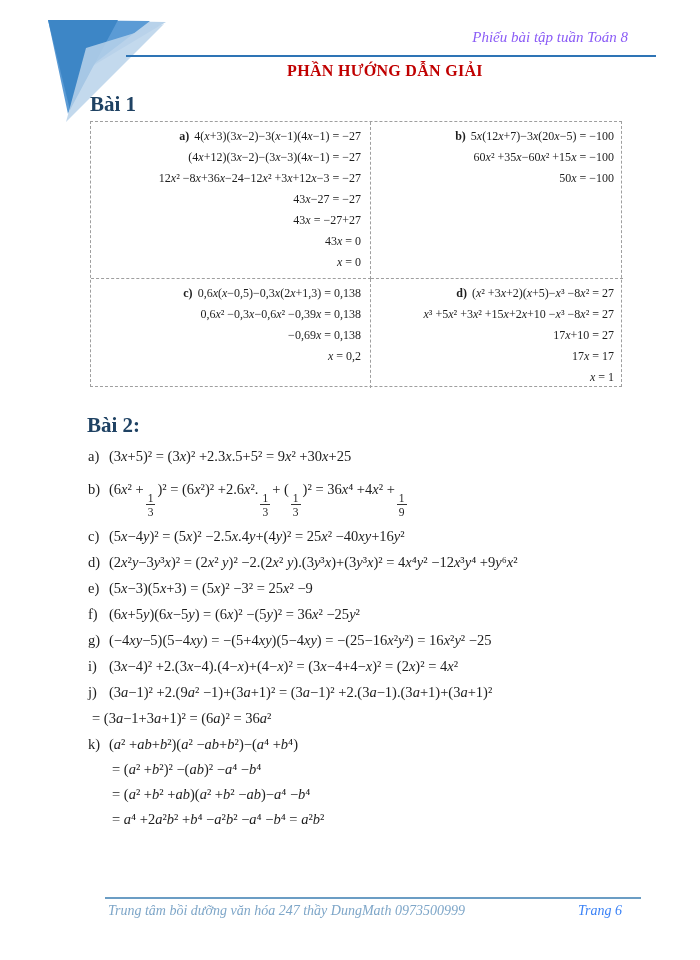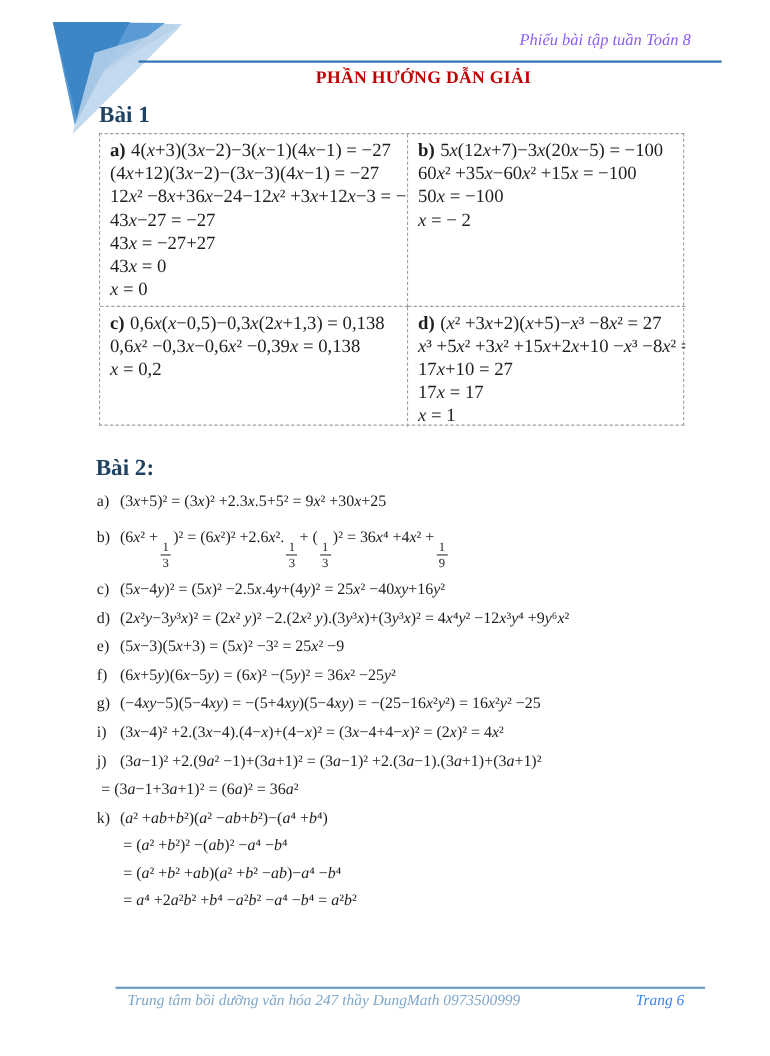--- a/index.html
+++ b/index.html
@@ -15,40 +15,40 @@
   .sec-title{position:absolute;left:0;top:62px;width:100%;text-align:center;font-weight:bold;font-size:16px;color:#c00000;letter-spacing:.3px;padding-left:35px;}
   .bai-h{position:absolute;font-weight:bold;font-size:21px;color:#1f4263;}
   #bai1-h{left:90px;top:92px;}
   #bai2-h{left:87px;top:413px;}
   
   .tbl{
     position:absolute;left:90px;top:121px;width:532px;height:266px;
     display:grid;grid-template-columns:280px 252px;grid-template-rows:157px 109px;
     border:1px dashed #9f9f9f;box-sizing:border-box;
   }
-  .cell{box-sizing:border-box;padding:4px 9px 0 9px;font-size:17px;overflow:hidden;}
+  .cell{box-sizing:border-box;padding:4px 9px 0 9px;font-size:12px;overflow:hidden;text-align:right;}
   .cell.br{border-right:1px dashed #9f9f9f;}
   .cell.bb{border-bottom:1px dashed #9f9f9f;}
   .cell .ln{line-height:21px;white-space:nowrap;}
   .cell .lbl{font-weight:bold;font-style:normal;margin-right:5px;}
   
   .items{position:absolute;left:88px;top:443px;width:606px;font-size:14.5px;}
   .item{line-height:26px;white-space:nowrap;}
   .item .lbl{display:inline-block;width:21px;font-style:normal;}
   .item.tall{line-height:30px;padding:5px 0;}
   .ln2{line-height:26px;white-space:nowrap;}
   .cont-out{margin-left:4px;}
   .cont-in{margin-left:24px;line-height:25px;}
   
   .frac{display:inline-flex;flex-direction:column;text-align:center;vertical-align:-8px;line-height:1.05;font-size:11.5px;margin:0 2px;}
   .frac .fn{display:block;border-bottom:1px solid #333;padding:0 2px;}
   .frac .fd{display:block;padding-top:1px;}
   
   .ftr-rule{position:absolute;left:105px;top:897px;width:536px;height:2px;background:#6b9dc4;}
-  .ftr-left{position:absolute;left:116px;top:903px;font-style:italic;font-size:14px;color:#7ea6c8;}
+  .ftr-left{position:absolute;left:108px;top:903px;font-style:italic;font-size:14px;color:#7ea6c8;}
   .ftr-right{position:absolute;right:78px;top:903px;font-style:italic;font-size:14px;color:#3b82f6;}
 </style>
 </head>
 <body>
 
 <div class="page">
 
   <svg class="logo" viewBox="0 0 122 106" aria-hidden="true">
     <polygon points="2,2 120,4 30,58" fill="#b8d2ea"></polygon>
     <polygon points="2,2 104,3 40,52 22,96" fill="#5b9bd5"></polygon>
@@ -69,25 +69,25 @@
       <div class="ln">12<i>x</i>² −8<i>x</i>+36<i>x</i>−24−12<i>x</i>² +3<i>x</i>+12<i>x</i>−3 = −27</div>
       <div class="ln">43<i>x</i>−27 = −27</div>
       <div class="ln">43<i>x</i> = −27+27</div>
       <div class="ln">43<i>x</i> = 0</div>
       <div class="ln"><i>x</i> = 0</div>
     </div>
     <div class="cell bb">
       <div class="ln"><span class="lbl">b)</span><span>5<i>x</i>(12<i>x</i>+7)−3<i>x</i>(20<i>x</i>−5) = −100</span></div>
       <div class="ln">60<i>x</i>² +35<i>x</i>−60<i>x</i>² +15<i>x</i> = −100</div>
       <div class="ln">50<i>x</i> = −100</div>
-      <div class="ln"><i>x</i>  = − 2</div>
     </div>
     <div class="cell br">
       <div class="ln"><span class="lbl">c)</span><span>0,6<i>x</i>(<i>x</i>−0,5)−0,3<i>x</i>(2<i>x</i>+1,3) = 0,138</span></div>
       <div class="ln">0,6<i>x</i>² −0,3<i>x</i>−0,6<i>x</i>² −0,39<i>x</i> = 0,138</div>
+      <div class="ln">−0,69<i>x</i> = 0,138</div>
       <div class="ln"><i>x</i> = 0,2</div>
     </div>
     <div class="cell">
       <div class="ln"><span class="lbl">d)</span><span>(<i>x</i>² +3<i>x</i>+2)(<i>x</i>+5)−<i>x</i>³ −8<i>x</i>² = 27</span></div>
       <div class="ln"><i>x</i>³ +5<i>x</i>² +3<i>x</i>² +15<i>x</i>+2<i>x</i>+10 −<i>x</i>³ −8<i>x</i>² = 27</div>
       <div class="ln">17<i>x</i>+10 = 27</div>
       <div class="ln">17<i>x</i>  =  17</div>
       <div class="ln"><i>x</i>  =  1</div>
     </div>
   </div>

